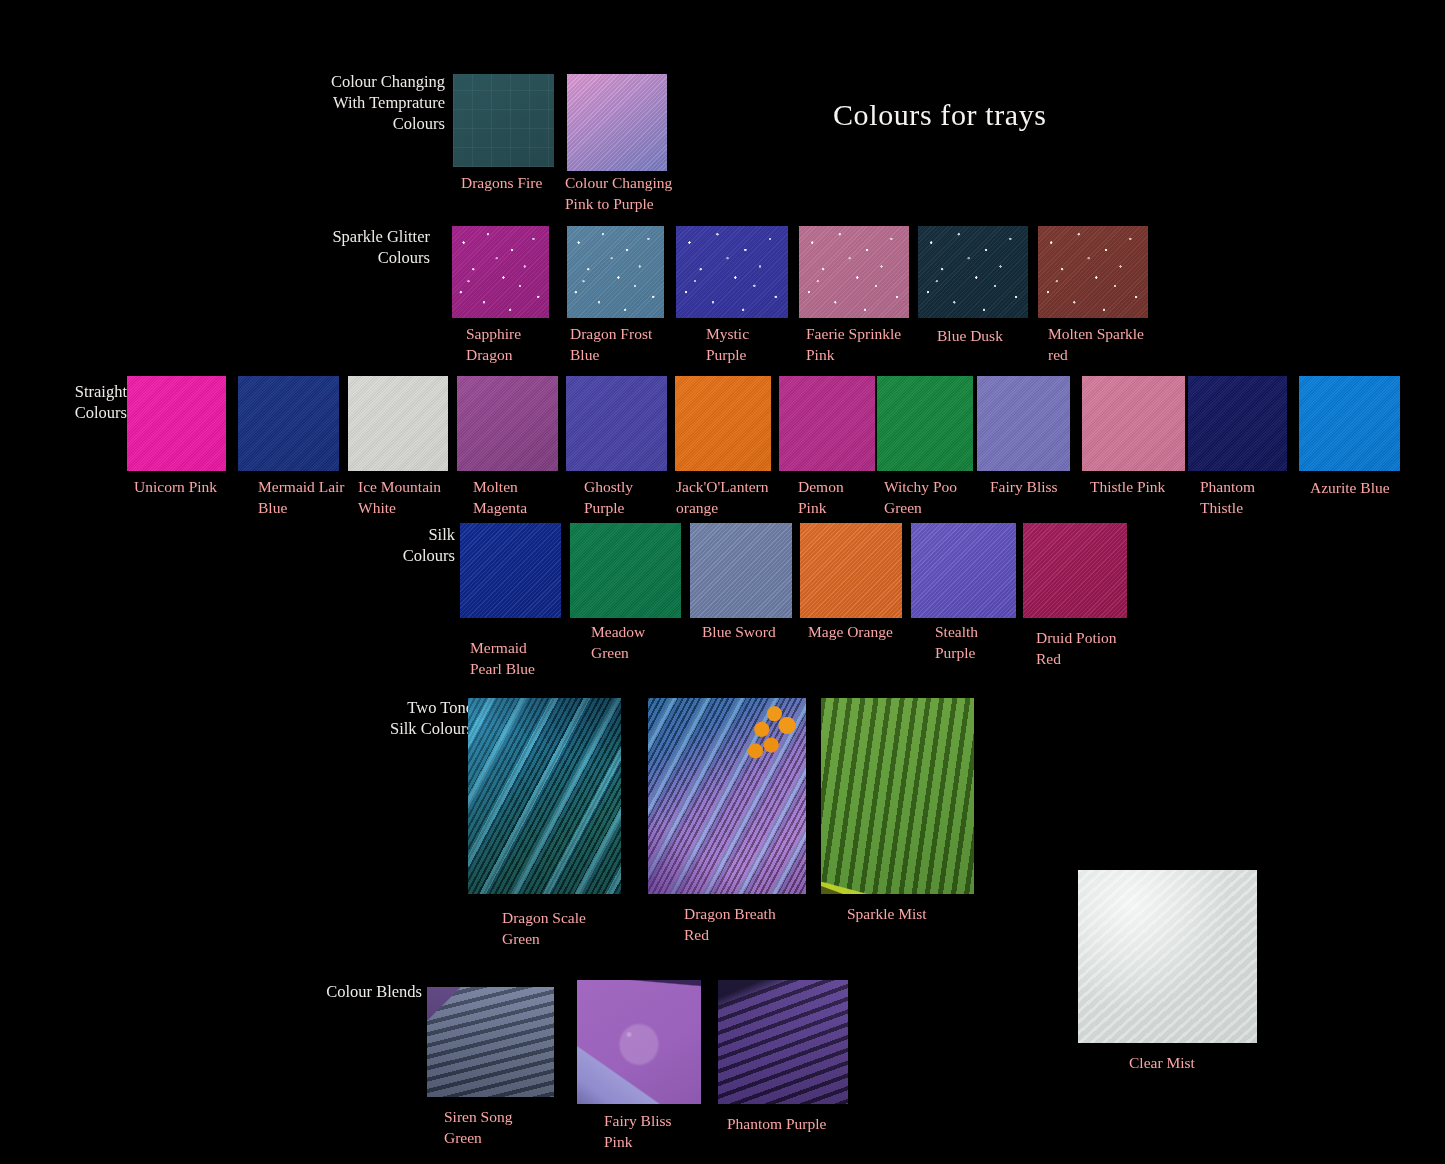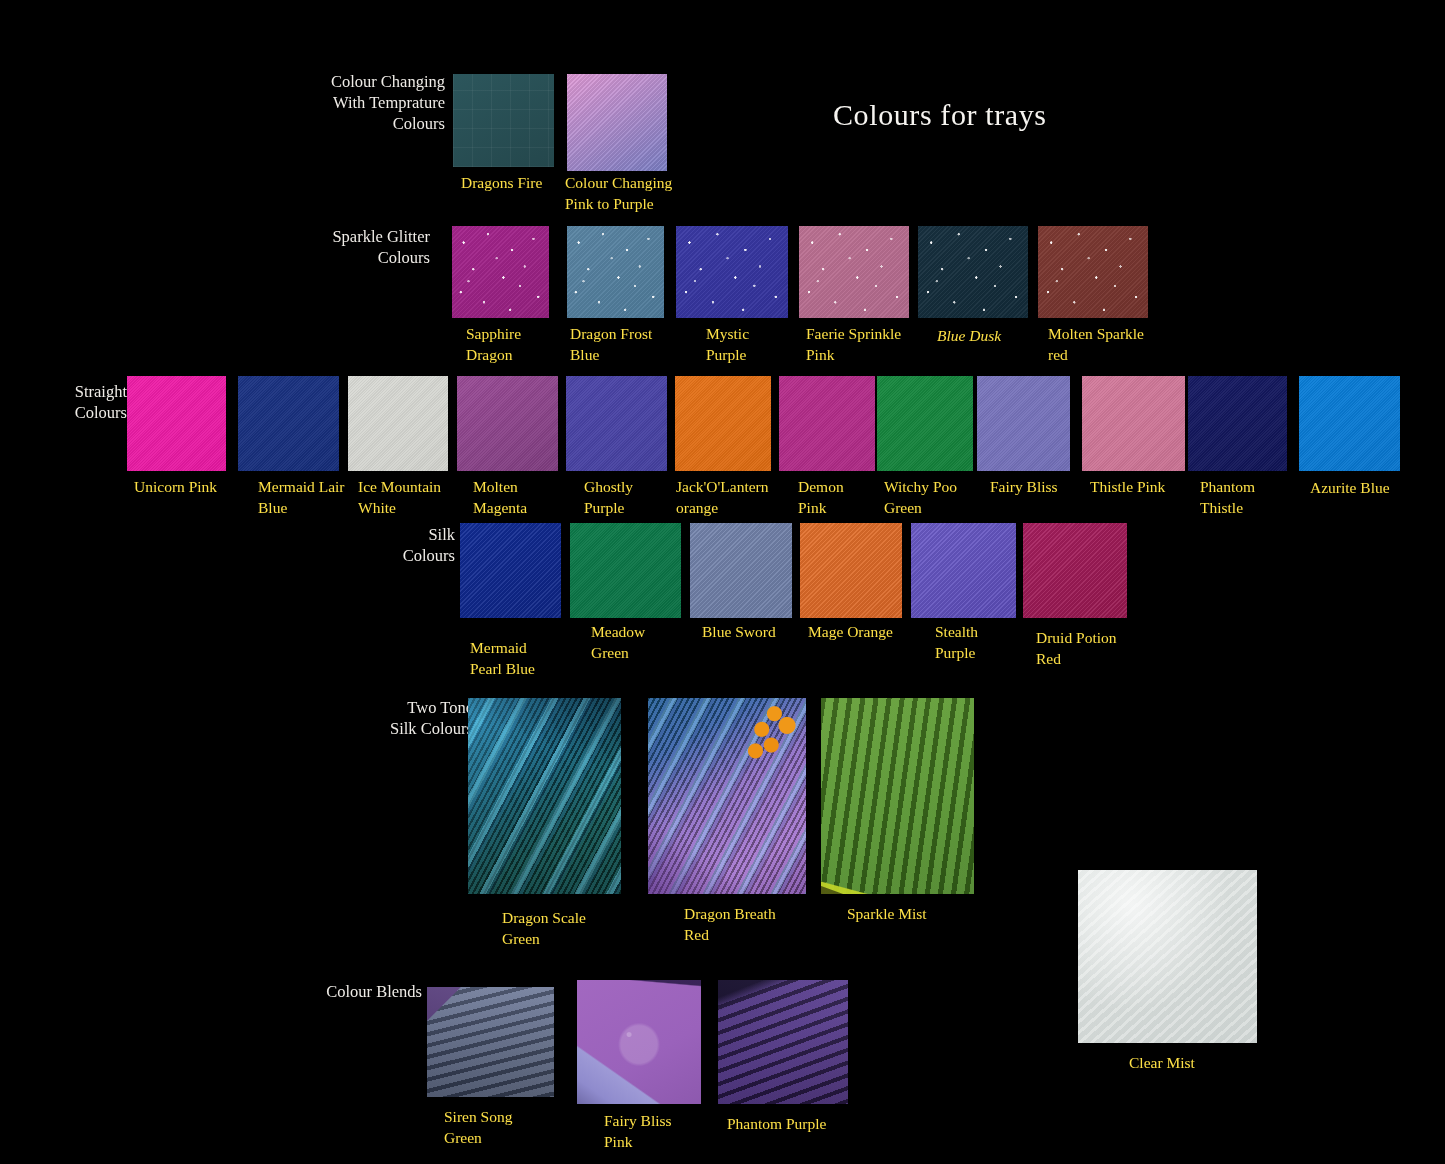--- a/index.html
+++ b/index.html
@@ -28,21 +28,21 @@
 
   
   .cell{position:absolute;}
   .sw{
     width:100%;height:100%;
     display:block;position:relative;overflow:hidden;
   }
   .cap{
     position:absolute;left:0;width:125px;
     font-size:15.5px;line-height:21px;
-    color:#fde047;white-space:pre-line;
+    color:#fca5a5;white-space:pre-line;
     text-align:left;
   }
 
   
   .tx-diag::after,
   .tx-diagfine::after,
   .tx-grid::after,
   .tx-ribs::after,
   .tx-sparkle::after{content:"";position:absolute;inset:0;pointer-events:none;}
 
@@ -117,21 +117,21 @@
       <div class="cap" style="left: 706px; top: 323px;">Mystic
 Purple</div>
       <div class="cell" style="left: 799px; top: 226px; width: 110px; height: 92px;">
         <div class="sw tx-sparkle" style="background: linear-gradient(150deg, rgb(189, 114, 147) 0%, rgb(177, 105, 140) 100%);"></div>
       </div>
       <div class="cap" style="left: 806px; top: 323px;">Faerie Sprinkle
 Pink</div>
       <div class="cell" style="left: 918px; top: 226px; width: 110px; height: 92px;">
         <div class="sw tx-sparkle" style="background: linear-gradient(150deg, rgb(23, 48, 63) 0%, rgb(18, 42, 56) 100%);"></div>
       </div>
-      <div class="cap" style="left: 937px; top: 325px; font-style: italic;">Blue Dusk</div>
+      <div class="cap" style="left: 937px; top: 325px;">Blue Dusk</div>
       <div class="cell" style="left: 1038px; top: 226px; width: 110px; height: 92px;">
         <div class="sw tx-sparkle" style="background: linear-gradient(150deg, rgb(126, 58, 51) 0%, rgb(115, 51, 45) 100%);"></div>
       </div>
       <div class="cap" style="left: 1048px; top: 323px;">Molten Sparkle
 red</div>
       <div class="group-label" style="left: 20px; top: 381px; width: 107px;">Straight
 Colours</div>
       <div class="cell" style="left: 127px; top: 376px; width: 99px; height: 95px;">
         <div class="sw tx-diagfine" style="background: linear-gradient(150deg, rgb(239, 31, 168) 0%, rgb(229, 24, 160) 100%);"></div>
       </div>

